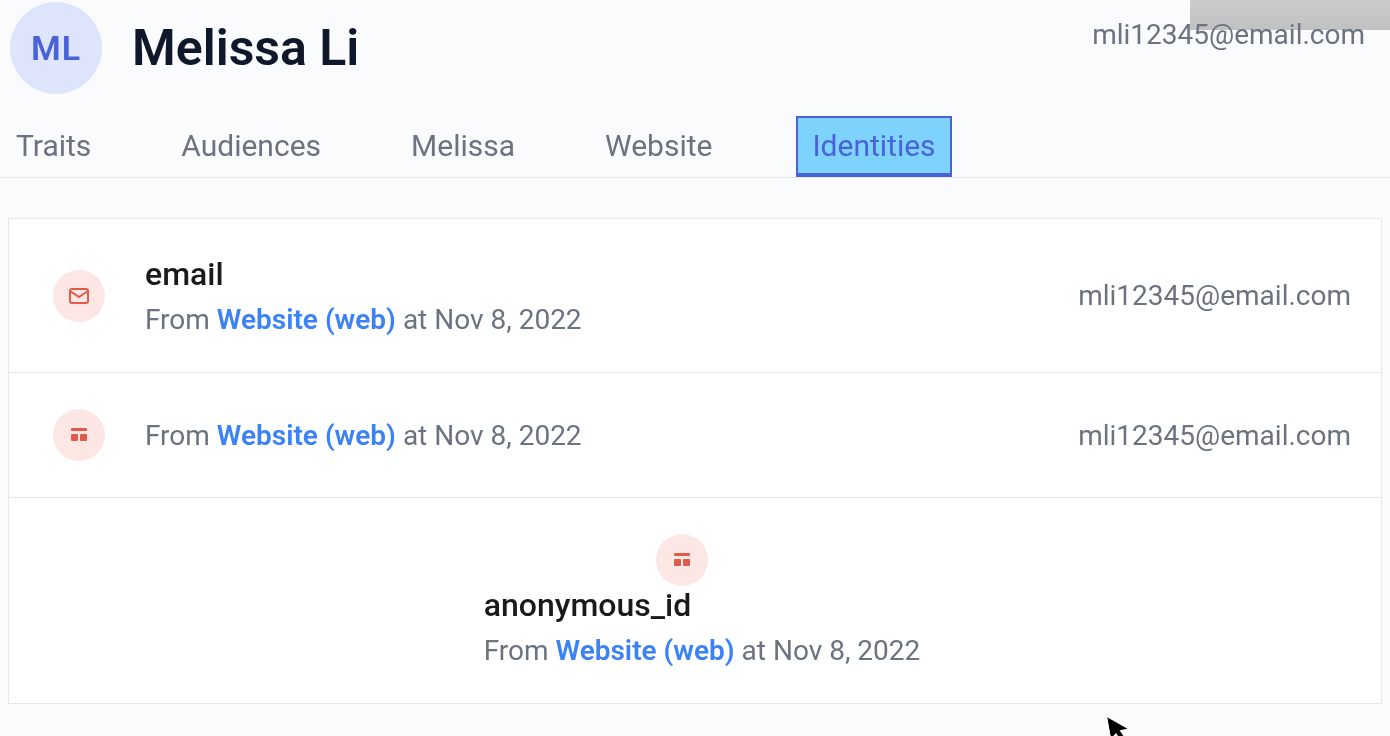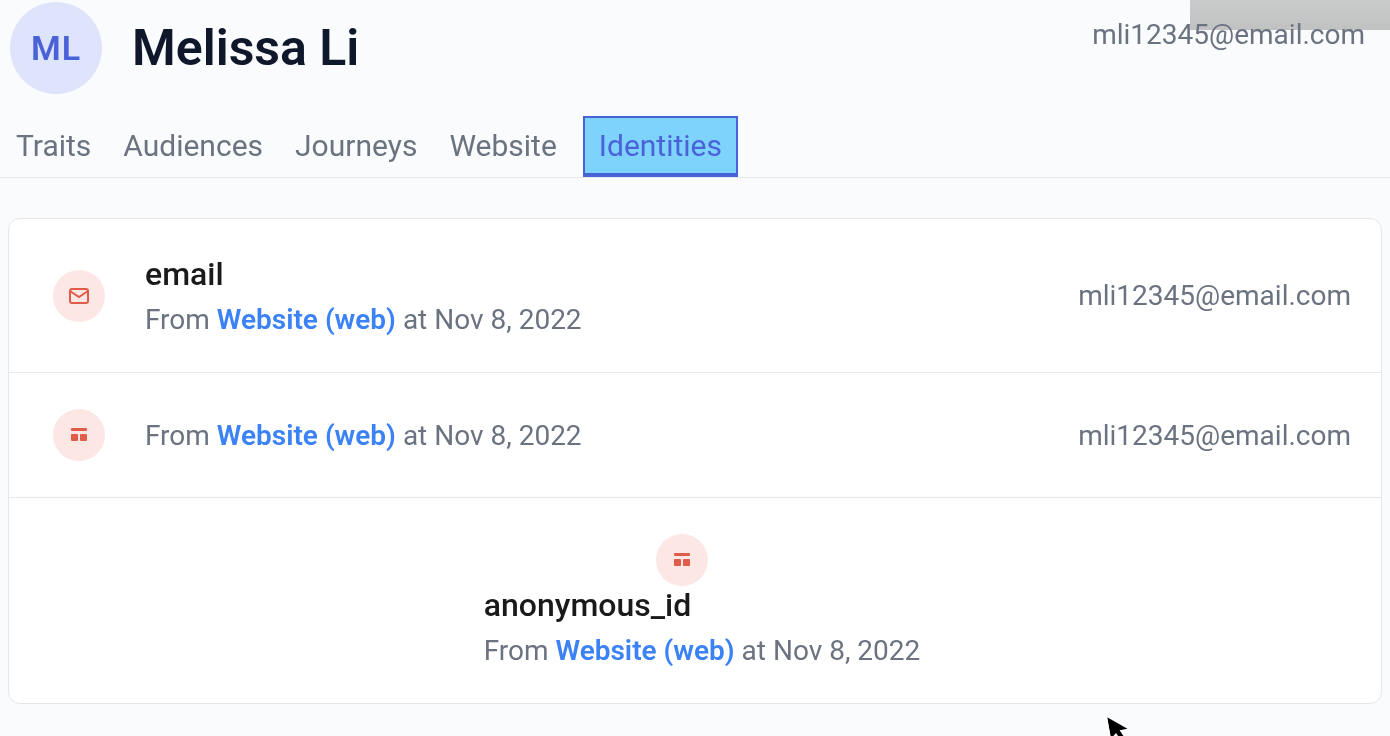--- a/index.html
+++ b/index.html
@@ -51,21 +51,21 @@
       position: absolute;
       right: 0;
       top: 0;
       width: 200px;
       height: 30px;
       background: linear-gradient(to bottom, #5a5a5a, #3a3a3a);
       opacity: 0.3;
     }
     .tabs {
       display: flex;
-      gap: 20px;
+      gap: 78px;
       padding: 0 10px;
       border-bottom: 1px solid #e5e7eb;
       align-items: flex-end;
     }
     .tab {
       font-size: 30px;
       color: #6b7280;
       padding: 12px 4px;
       cursor: pointer;
       border: 2px solid transparent;
@@ -74,21 +74,21 @@
       color: #4a62d8;
       border: 2px solid #4a62d8;
       border-bottom: 4px solid #4a62d8;
       padding: 10px 14px;
       background: #7dd3fc;
     }
     .identity-list {
       margin: 40px 8px 0 8px;
       background: #fff;
       border: 1px solid #e5e7eb;
-      border-radius: 12px;
+      border-radius: 0;
     }
     .identity-row {
       display: flex;
       align-items: center;
       padding: 36px 30px 36px 44px;
       border-bottom: 1px solid #e5e7eb;
     }
     .identity-row:last-child {
       border-bottom: none;
       flex-direction: column;
@@ -149,21 +149,21 @@
 <div class="header">
   <div class="avatar">ML</div>
   <div class="profile-name">Melissa Li</div>
   <div class="header-thumb"></div>
   <div class="header-email">mli12345@email.com</div>
 </div>
 
 <div class="tabs">
   <div class="tab">Traits</div>
   <div class="tab">Audiences</div>
-  <div class="tab">Journeys</div>
+  <div class="tab">Melissa</div>
   <div class="tab">Website</div>
   <div class="tab active">Identities</div>
 </div>
 
 <div class="identity-list">
 
   <div class="identity-row">
     <div class="identity-icon">
       <svg viewBox="0 0 24 24" fill="none" stroke="#e05c4a" stroke-width="2">
         <rect x="3" y="5" width="18" height="14" rx="2"></rect>

